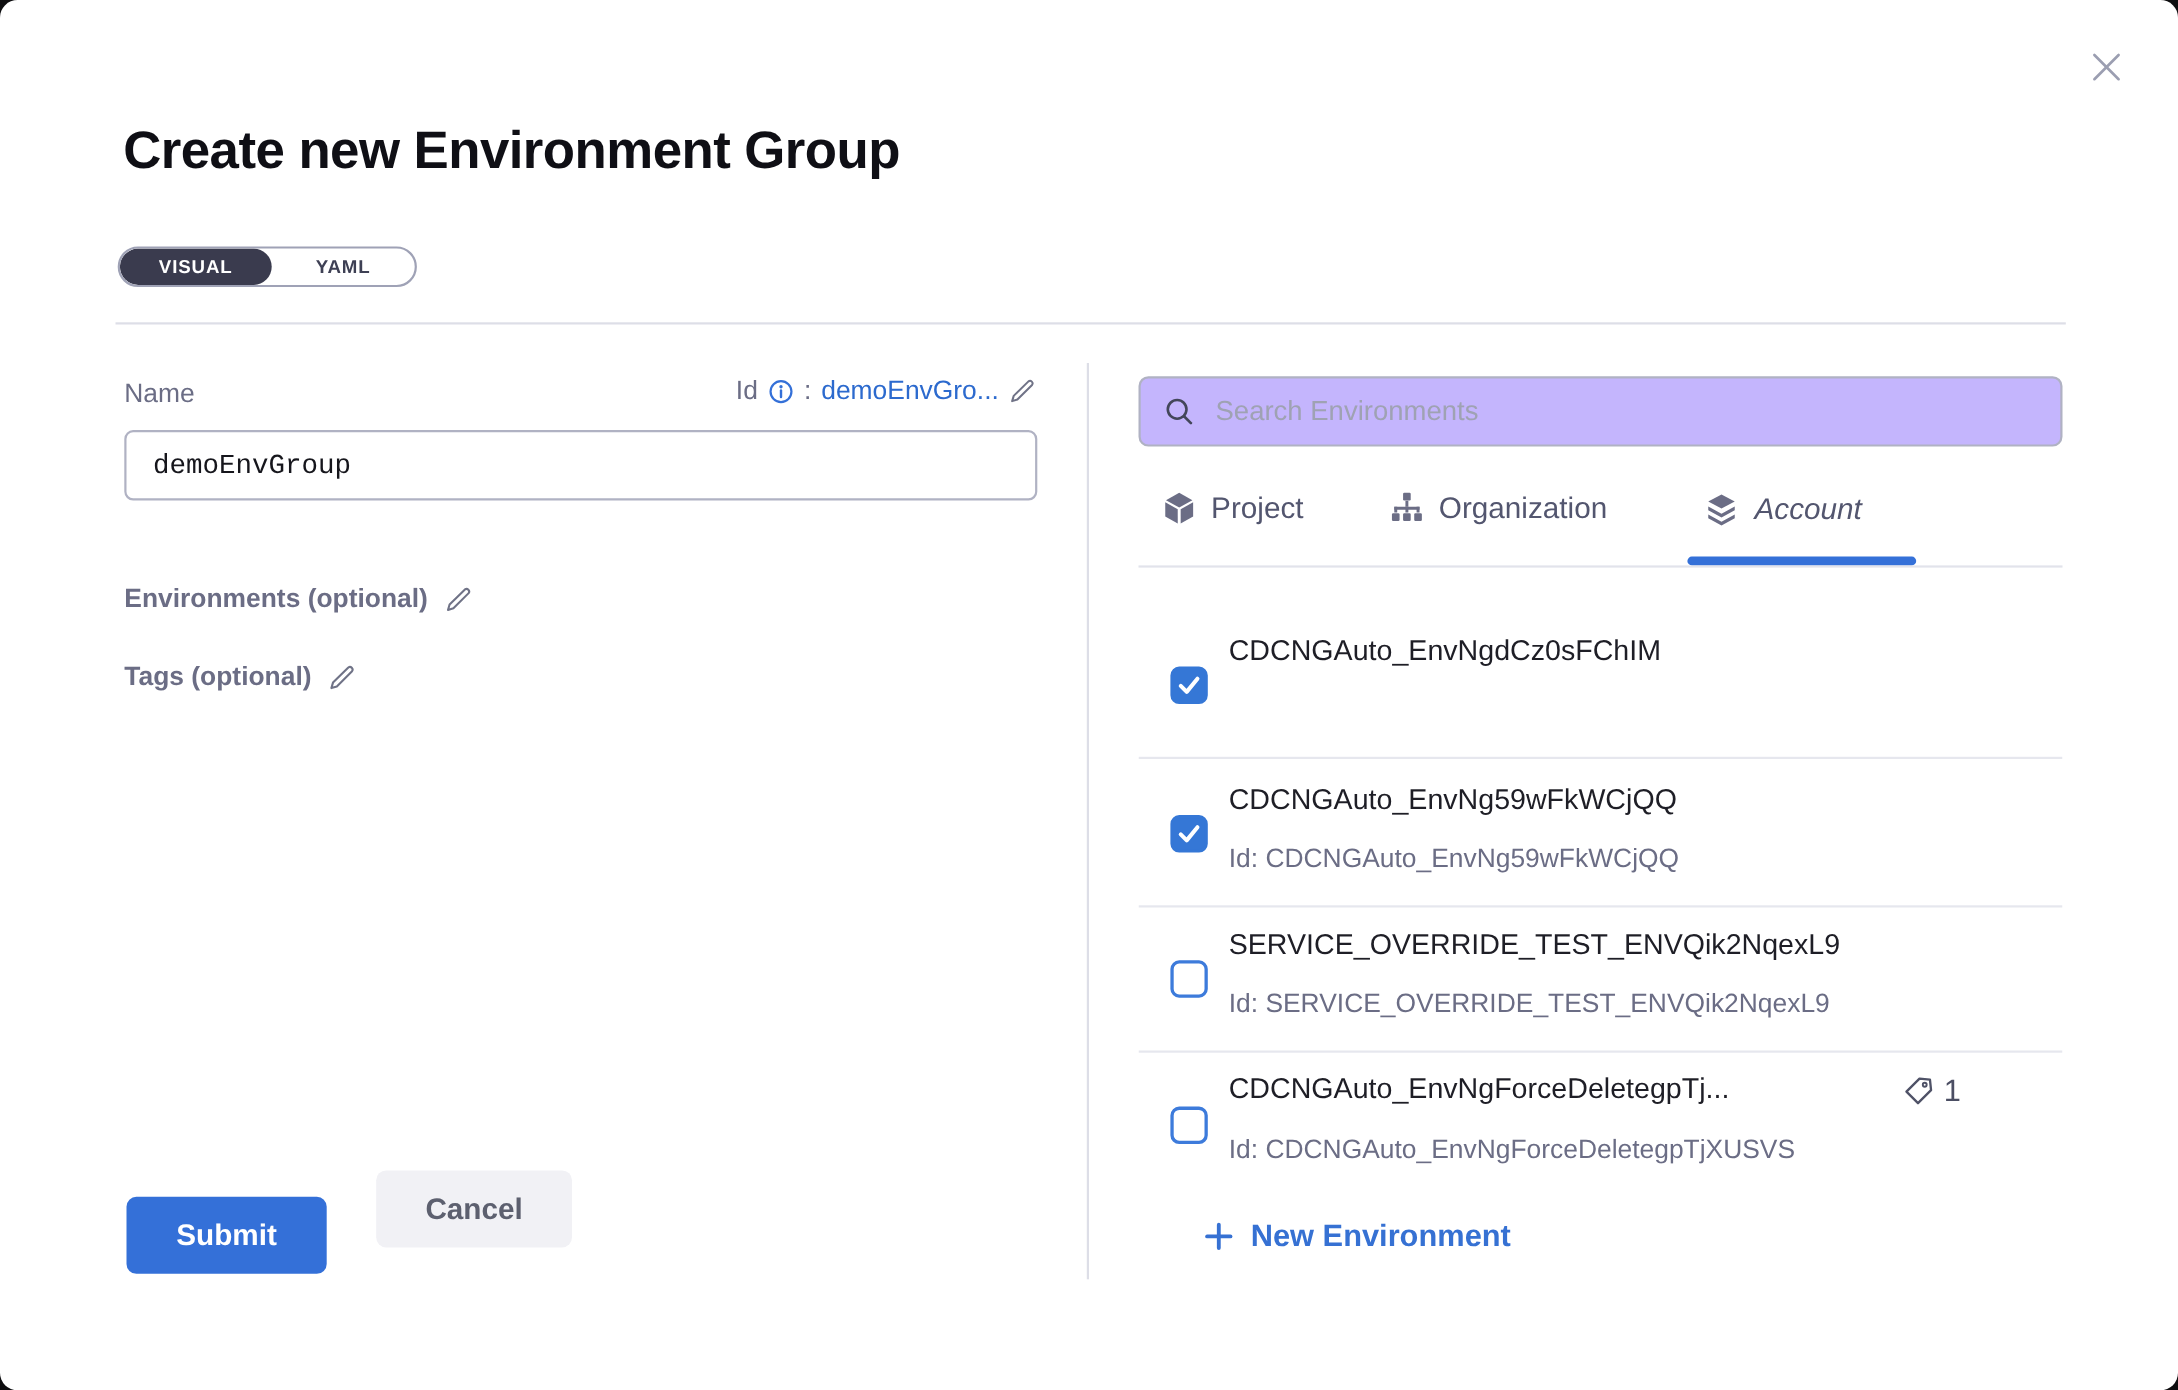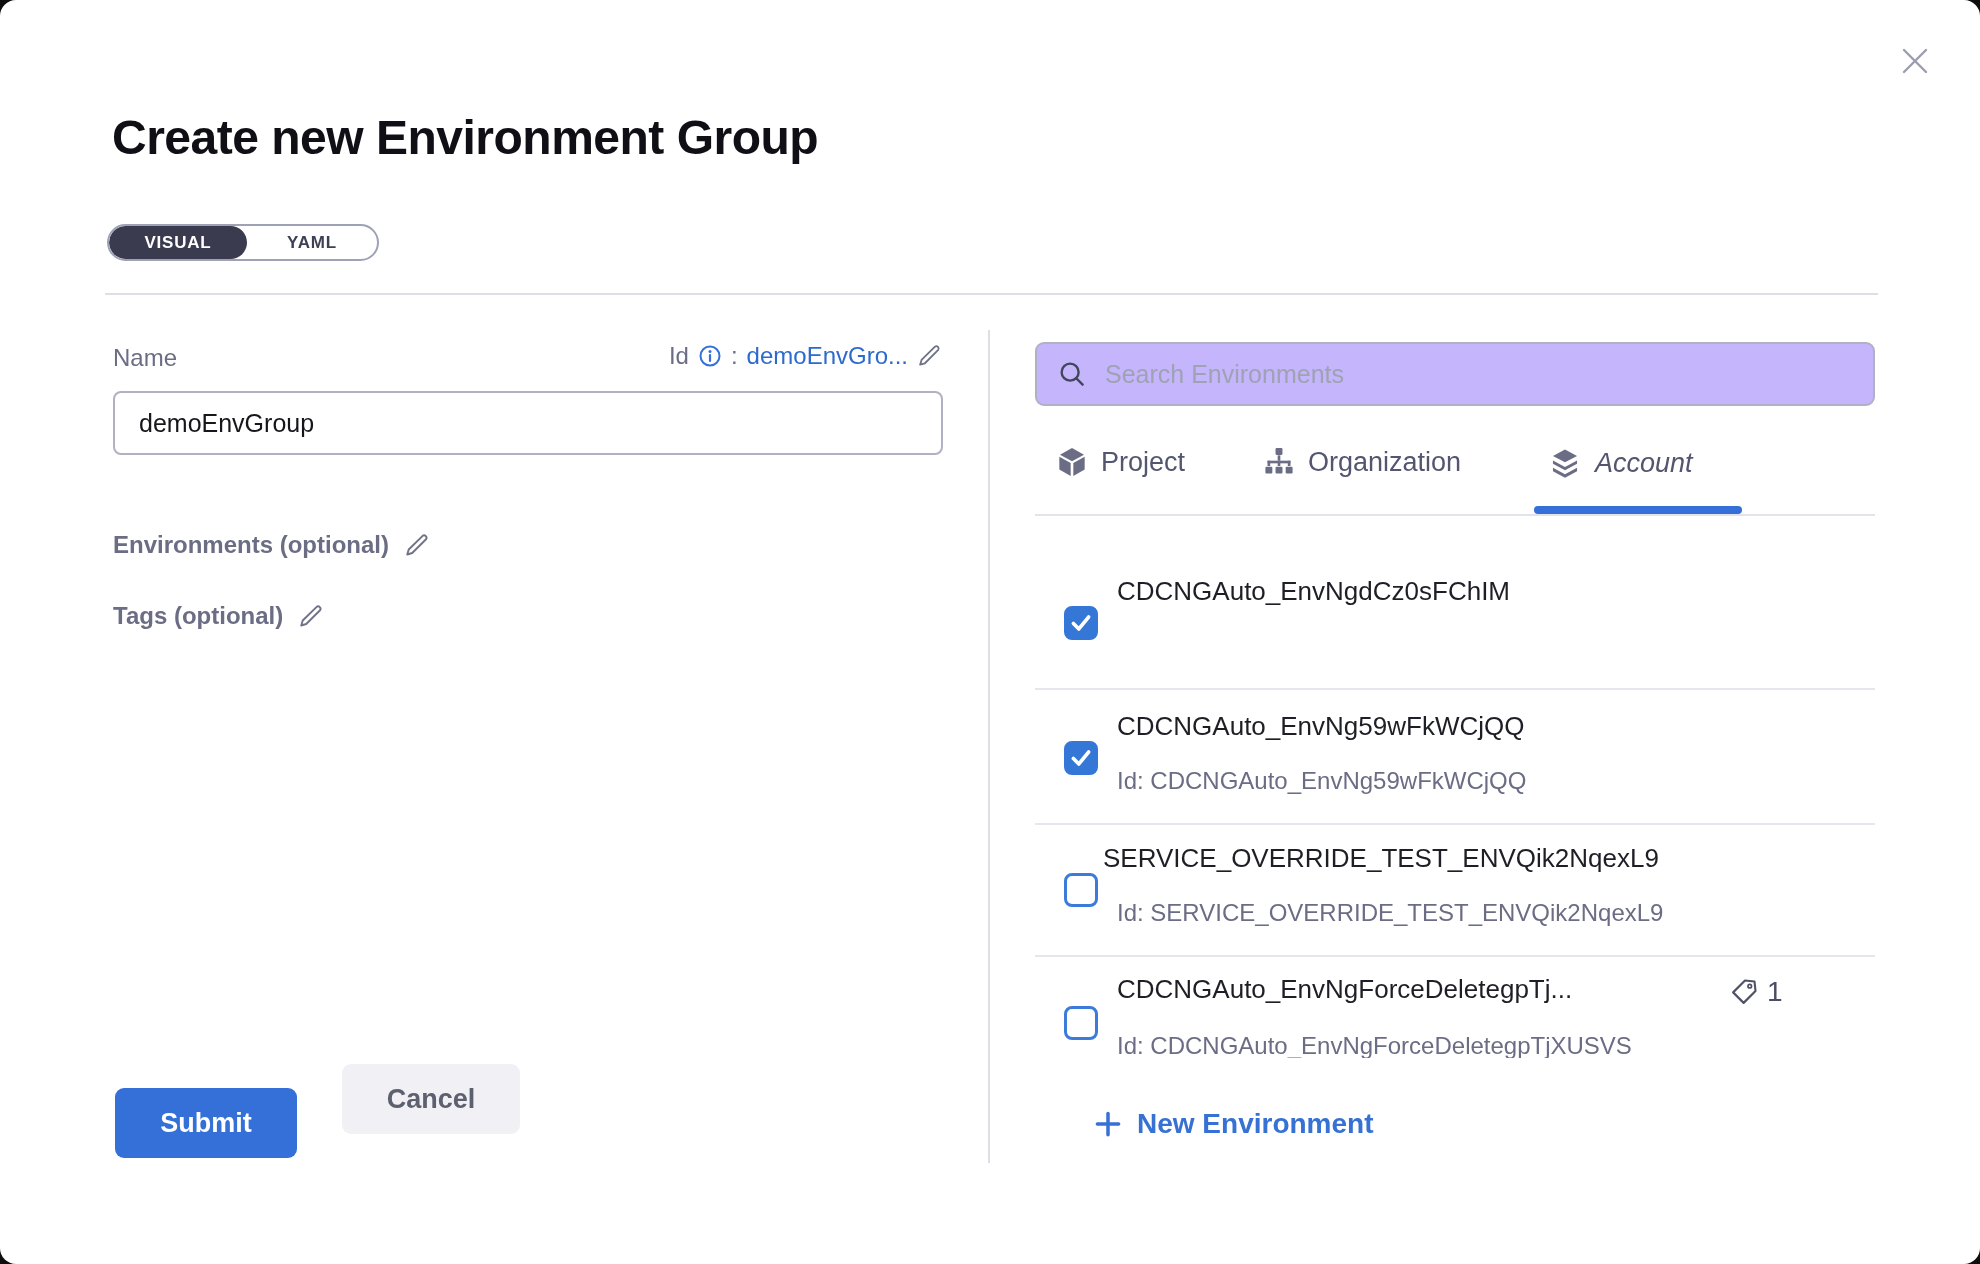--- a/index.html
+++ b/index.html
@@ -26,21 +26,21 @@
   .divider-v { left:988px; top:330px; width:2px; height:833px; background:#dddee7; }
 
   
   .name-label { left:113px; top:344px; font-size:24px; color:#6b6d85;text-align:right; }
   .id-row { top:342px; right:1037px; display:flex; align-items:center; gap:9px; font-size:24px; }
   .id-row .gray { color:#6b6d85; }
   .id-row .blue { color:#2c6ace; }
   .icon-svg { display:block; }
   .name-input { left:113px; top:391px; width:830px; height:64px; border:2px solid #b0b2c3;
     border-radius:8px; font-size:25px; color:#16161c; padding:0 24px; outline:none;
-    font-family:Liberation Sans, sans-serif; }
+    font-family:Liberation Mono, monospace; }
   .opt-row { left:113px; display:flex; align-items:center; gap:15px; }
   .opt-row .lbl { font-size:24px; font-weight:700; color:#6b6d85; }
   .desc-row { top:531px; }
   .tags-row { top:602px; }
   .pencil { color:#707387; }
 
   
   .search-box { left:1035px; top:342px; width:840px; height:64px; border:2px solid #b0b2c3;
     border-radius:9px; display:flex; align-items:center; padding-left:20px; gap:16px; background:#c4b5fd; }
   .search-box input { border:none; outline:none; flex:1; font-size:25px; color:#16161c;
@@ -207,21 +207,21 @@
         <polyline points="5,12.5 10,17.5 19,6.5" fill="none" stroke="#ffffff" stroke-width="3.4" stroke-linecap="round" stroke-linejoin="round"></polyline>
       </svg>
     </div>
     <div class="env-row-title" style="left:82px; top:195px;">CDCNGAuto_EnvNg59wFkWCjQQ</div>
     <div class="env-row-id" style="left:82px; top:251px;">Id: CDCNGAuto_EnvNg59wFkWCjQQ</div>
     <div class="sep" style="top:307px;"></div>
 
     <div class="checkbox" style="left:29px; top:357px;">
       
     </div>
-    <div class="env-row-title" style="left:68px; top:327px;">SERVICE_OVERRIDE_TEST_ENVQik2NqexL9</div>
+    <div class="env-row-title" style="left:82px; top:327px;">SERVICE_OVERRIDE_TEST_ENVQik2NqexL9</div>
     <div class="env-row-id" style="left:82px; top:383px;">Id: SERVICE_OVERRIDE_TEST_ENVQik2NqexL9</div>
     <div class="sep" style="top:439px;"></div>
 
     <div class="checkbox" style="left:29px; top:490px;">
       
     </div>
     <div class="env-row-title" style="left:82px; top:458px;">CDCNGAuto_EnvNgForceDeletegpTj...</div>
     <div class="tag-badge">
       <span>
         <svg class="icon-svg" width="30" height="30" viewBox="0 0 24 24">

